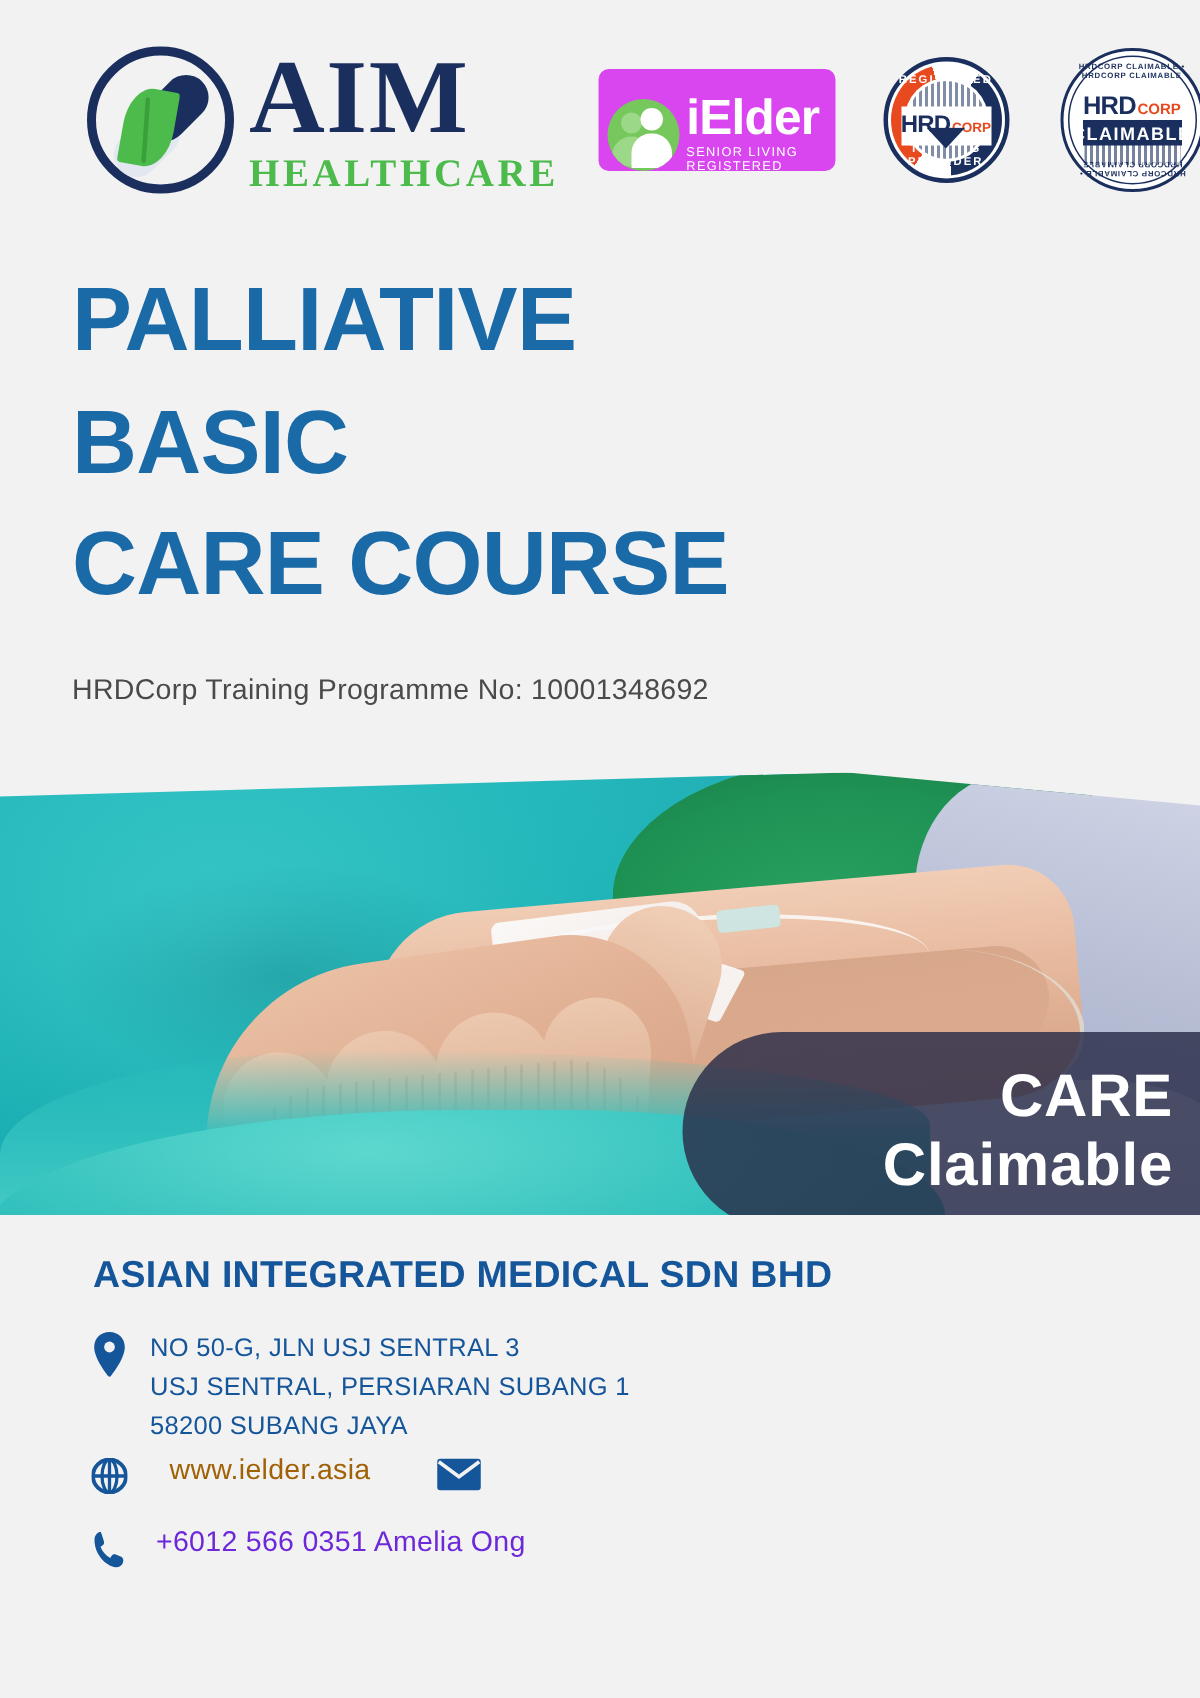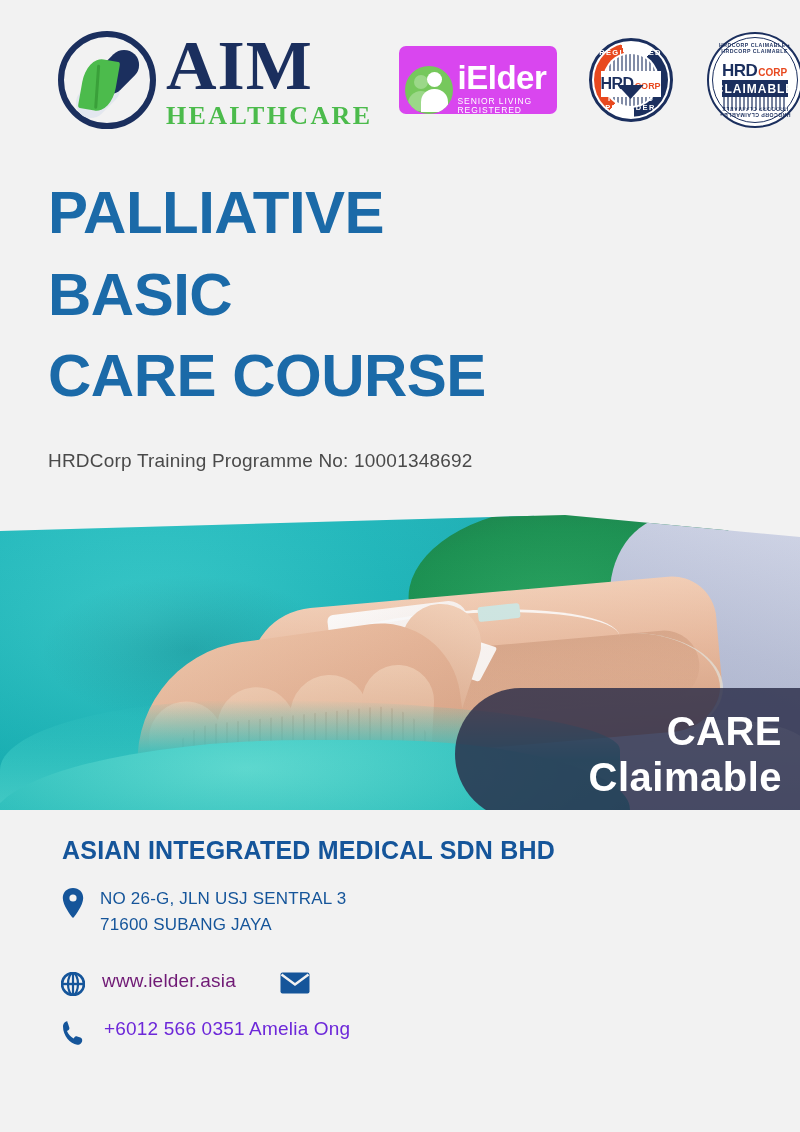--- a/index.html
+++ b/index.html
@@ -576,22 +576,22 @@
   .address-lines {
     font-size: 17px;
     line-height: 1.52;
     letter-spacing: 0.2px;
     color: #15559a;
     margin-left: 12px;
   }
   .link-text {
     font-size: 19px;
     letter-spacing: 0.2px;
-    color: #701a75;
-    margin-left: 14px;
+    color: #a16207;
+    margin-left: 25px;
   }
   .row-web .second-ic { margin-left: 44px; }
   .phone-text {
     font-size: 19px;
     letter-spacing: 0.2px;
     color: #6d28d9;
     margin-left: 16px;
   }
 </style>
 </head>
@@ -705,22 +705,23 @@
     <div class="company">ASIAN INTEGRATED MEDICAL SDN BHD</div>
 
     <div class="contact-row row-address">
       <span class="ic">
         <svg width="22" height="30" viewBox="0 0 22 30">
           <path d="M11 0C5 0 0.8 4.3 0.8 10.1c0 7.3 8.3 17.9 9.3 19.2 0.45 0.6 1.35 0.6 1.8 0 1-1.3 9.3-11.9 9.3-19.2C21.2 4.3 17 0 11 0z" fill="#15559a"></path>
           <circle cx="11" cy="10" r="3.6" fill="#f2f2f2"></circle>
         </svg>
       </span>
       <div class="address-lines">
-        <div>NO 26-G, JLN USJ SENTRAL 3</div>
-        <div>71600 SUBANG JAYA</div>
+        <div>NO 50-G, JLN USJ SENTRAL 3</div>
+        <div>USJ SENTRAL, PERSIARAN SUBANG 1</div>
+        <div>58200 SUBANG JAYA</div>
       </div>
     </div>
 
     <div class="contact-row row-web">
       <span class="ic">
         <svg width="24" height="24" viewBox="0 0 24 24">
           <circle cx="12" cy="12" r="11" fill="none" stroke="#15559a" stroke-width="2.6"></circle>
           <ellipse cx="12" cy="12" rx="5" ry="11" fill="none" stroke="#15559a" stroke-width="2.2"></ellipse>
           <line x1="1.2" y1="12" x2="22.8" y2="12" stroke="#15559a" stroke-width="2.4"></line>
           <line x1="12" y1="1" x2="12" y2="23" stroke="#15559a" stroke-width="2.2"></line>

